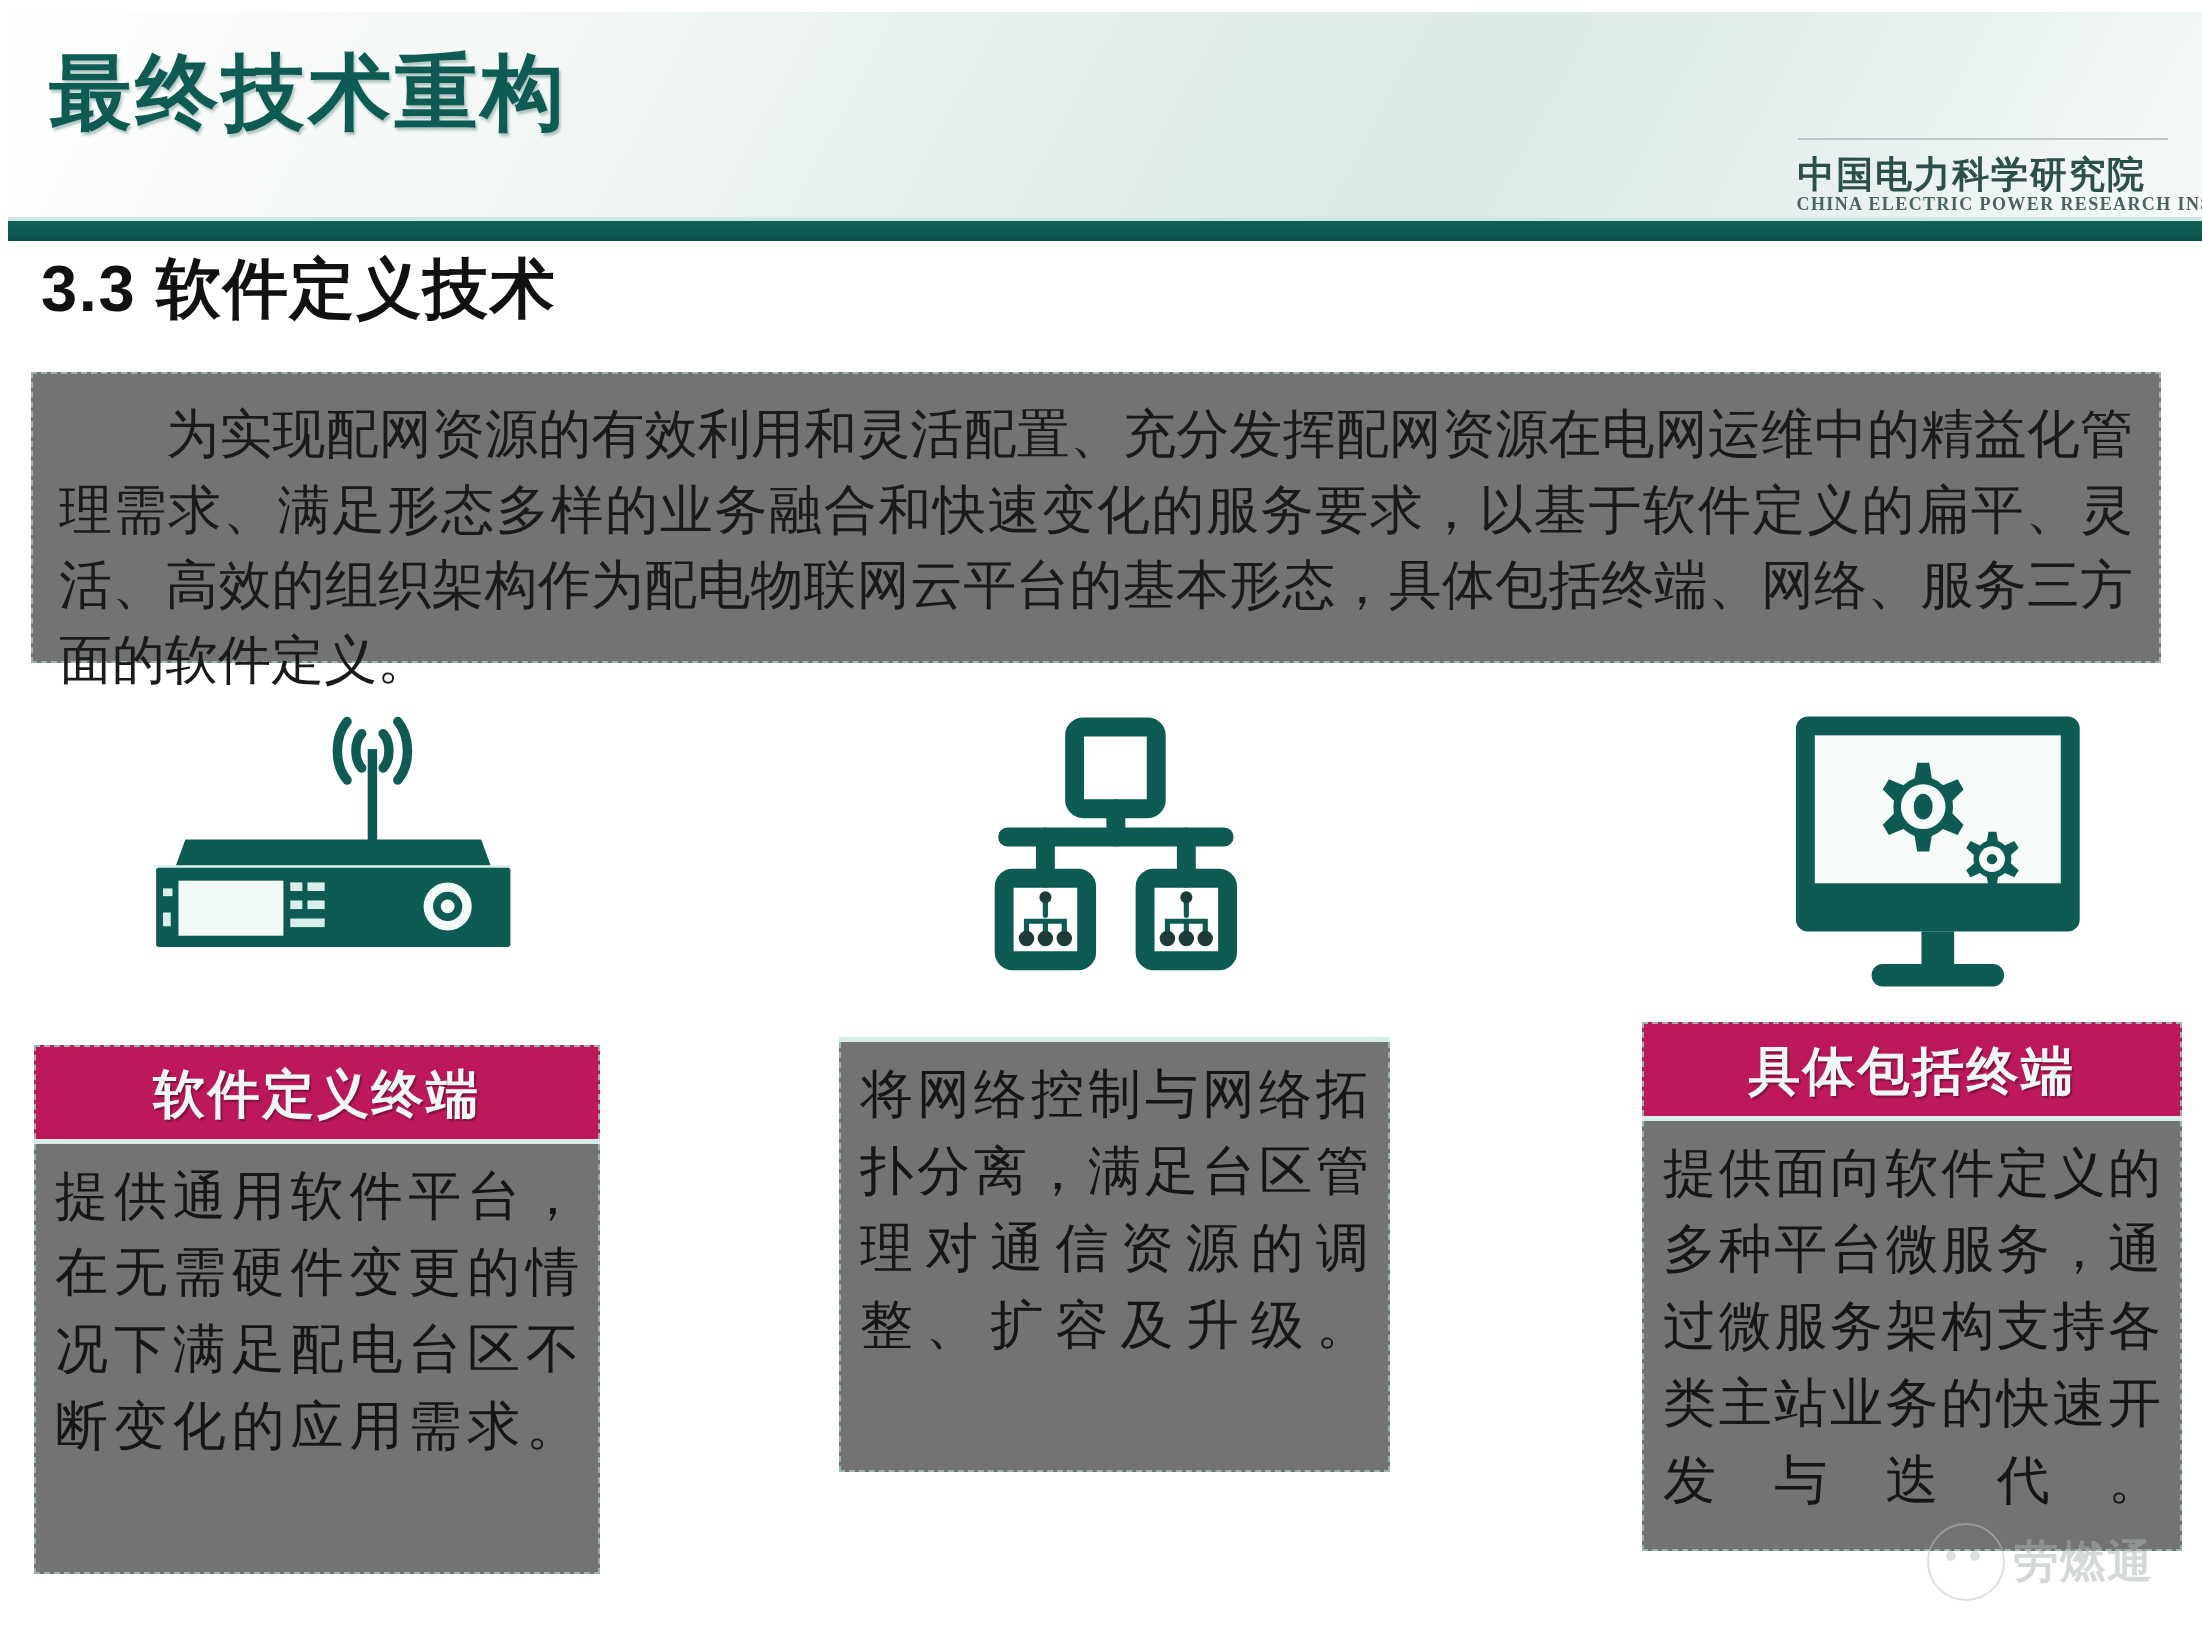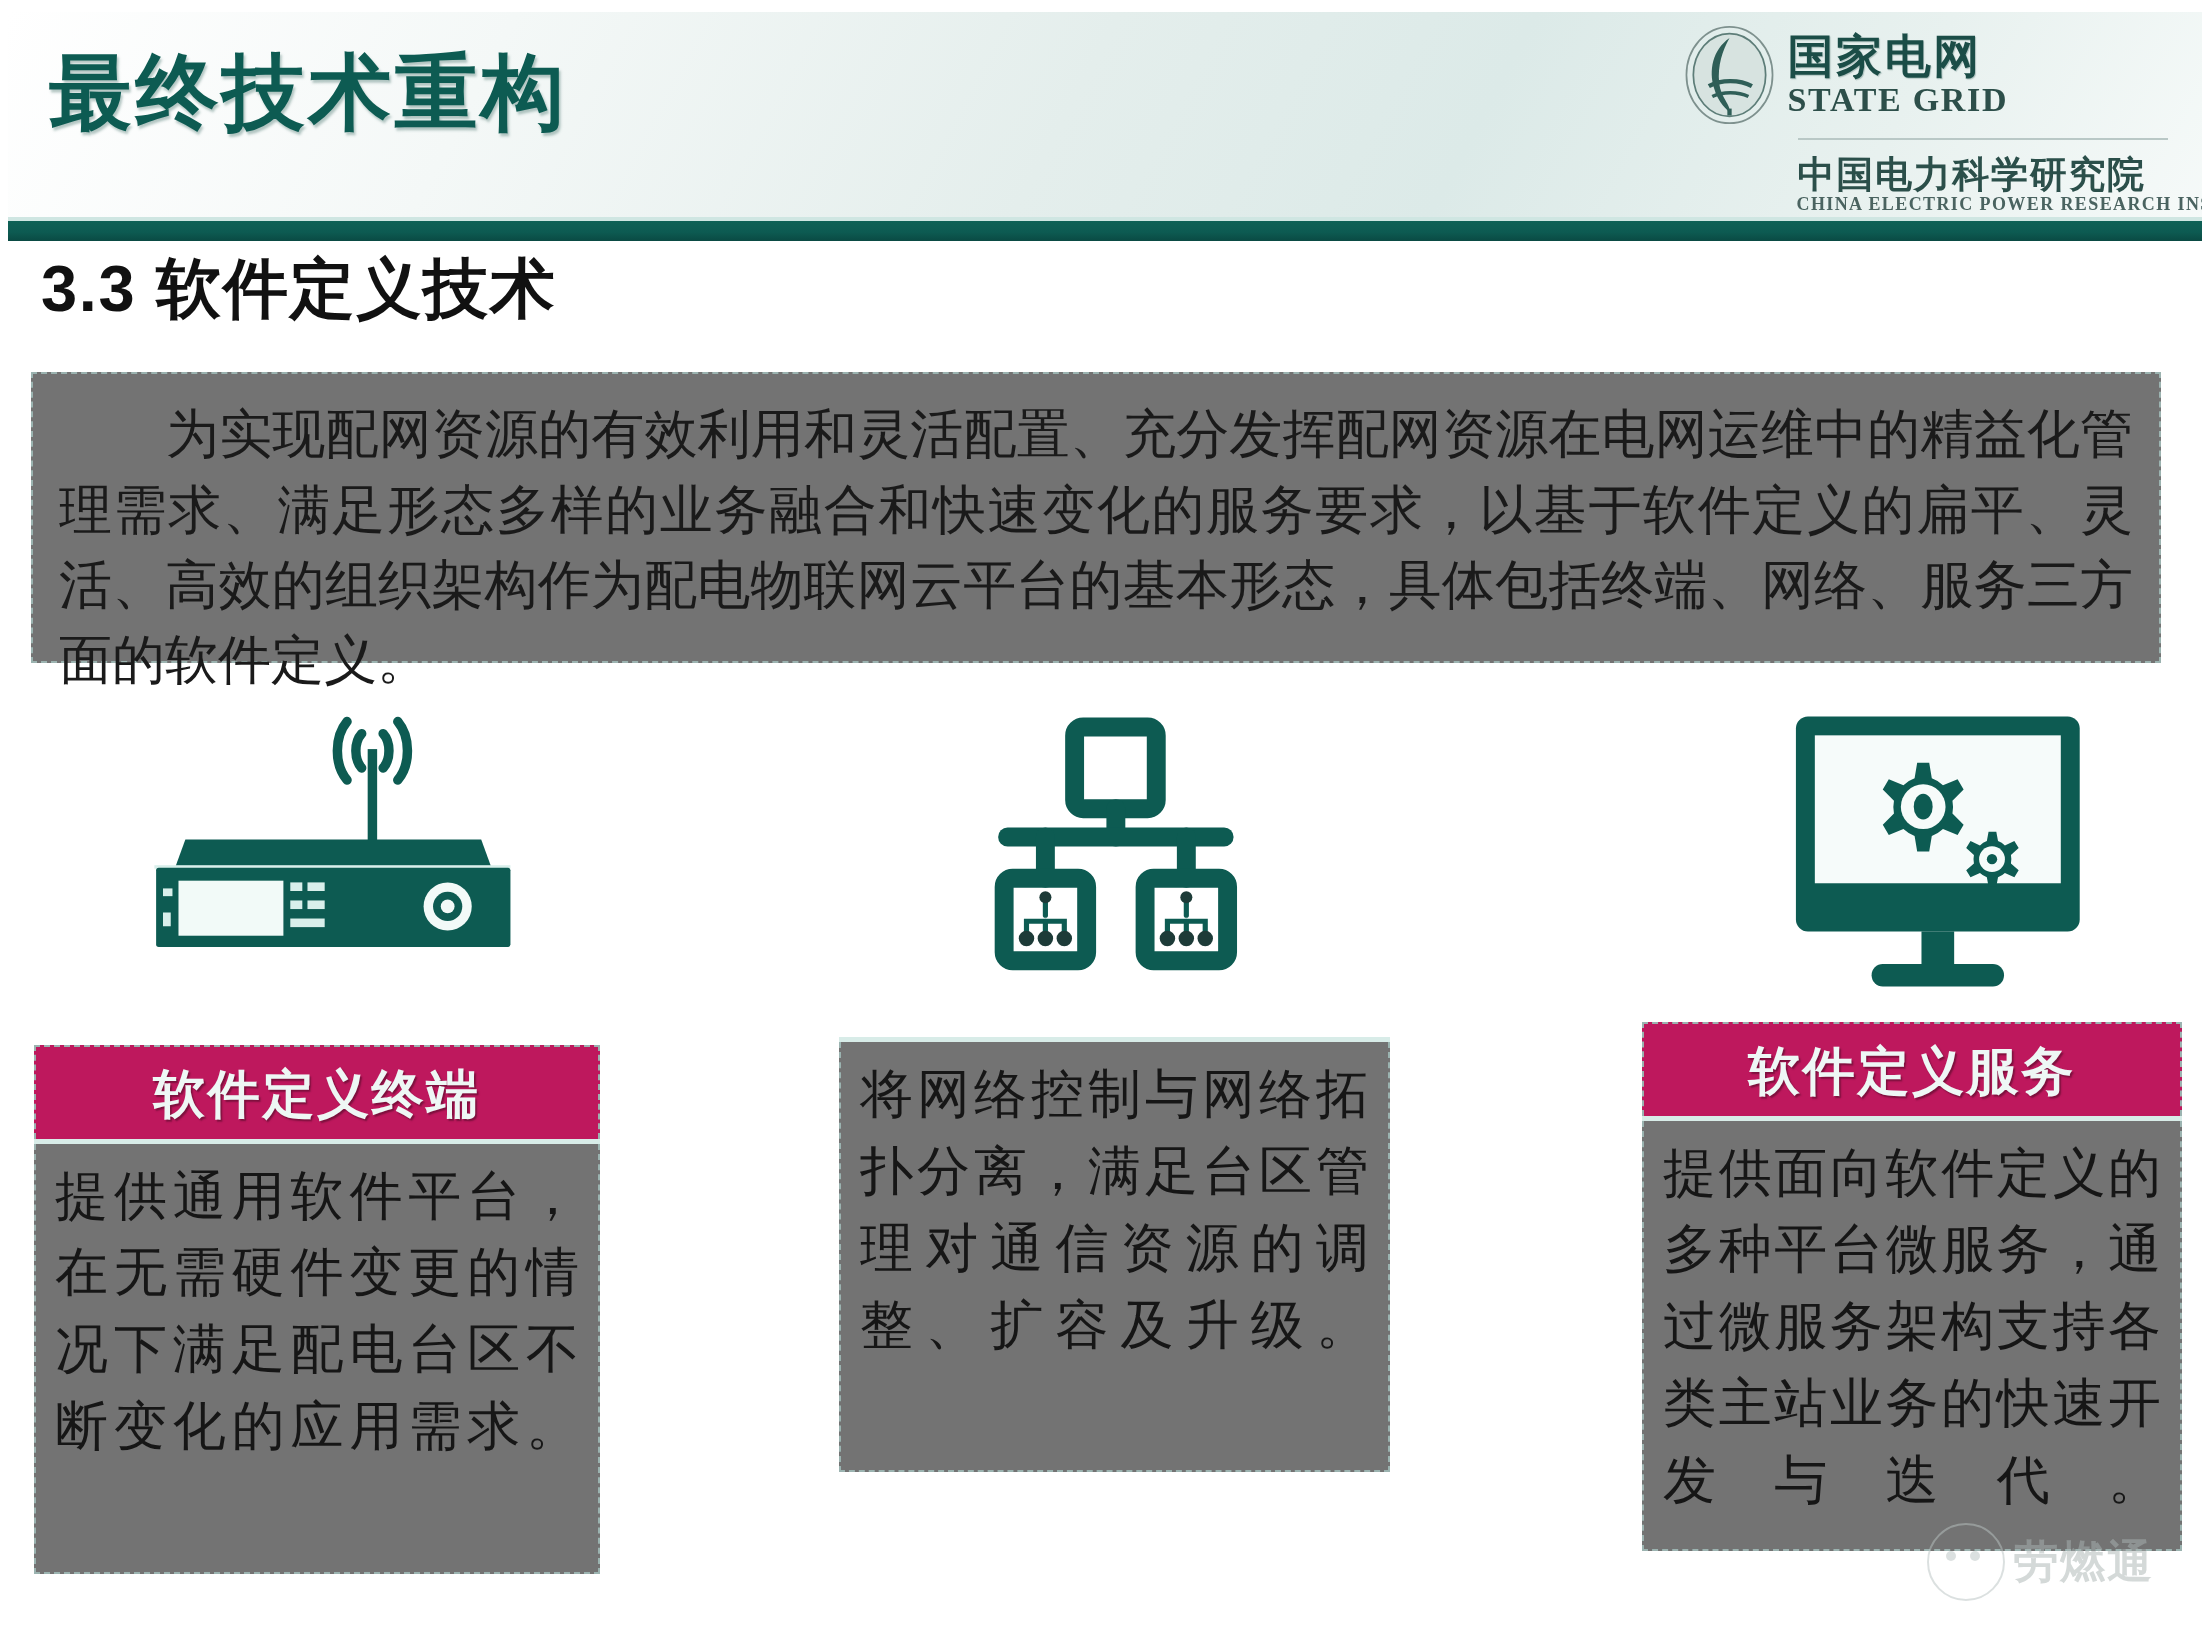--- a/index.html
+++ b/index.html
@@ -238,36 +238,20 @@
     white-space: nowrap;
   }
 </style>
 </head>
 <body>
 
 <div class="header">
   <div class="header-title">最终技术重构</div>
 
   <div class="brand">
-    <div class="brand-top">
-      <div class="brand-emblem">
-        <svg viewBox="0 0 108 118" width="93" height="102" aria-hidden="true">
-          <ellipse cx="54" cy="59" rx="50" ry="56" fill="none" stroke="#7e918e" stroke-width="2"></ellipse>
-          <ellipse cx="54" cy="59" rx="42" ry="48" fill="#d7e3e0" stroke="#5d7d78" stroke-width="2"></ellipse>
-          <path d="M54 16 C34 30 30 54 36 74 C41 92 52 100 54 102 C56 94 44 86 42 68 C40 48 46 30 54 16 Z" fill="#2f5e57"></path>
-          <path d="M30 72 C44 64 66 64 80 72" fill="none" stroke="#2f5e57" stroke-width="5"></path>
-          <path d="M34 84 C46 78 64 78 76 84" fill="none" stroke="#2f5e57" stroke-width="4"></path>
-          <path d="M54 98 L54 106" stroke="#2f5e57" stroke-width="5"></path>
-        </svg>
-      </div>
-      <div>
-        <div class="brand-cn">国家电网</div>
-        <div class="brand-en">STATE GRID</div>
-      </div>
-    </div>
     <div class="brand-divider"></div>
     <div class="brand-inst-cn">中国电力科学研究院</div>
     <div class="brand-inst-en">CHINA ELECTRIC POWER RESEARCH INSTITUTE</div>
   </div>
 
   <div class="header-rule-hi"></div>
   <div class="header-rule"></div>
 </div>
 
 <div class="section-heading">3.3 软件定义技术</div>
@@ -356,21 +340,21 @@
   <div class="card-underline"></div>
   <div class="card-body">提供通用软件平台，在无需硬件变更的情况下满足配电台区不断变化的应用需求。</div>
 </div>
 
 <div class="card" id="card-network">
   <div class="card-underline"></div>
   <div class="card-body">将网络控制与网络拓扑分离，满足台区管理对通信资源的调整、扩容及升级。</div>
 </div>
 
 <div class="card" id="card-service">
-  <div class="card-header">软件定义服务</div>
+  <div class="card-header">具体包括终端</div>
   <div class="card-underline"></div>
   <div class="card-body">提供面向软件定义的多种平台微服务，通过微服务架构支持各类主站业务的快速开发与迭代。</div>
 </div>
 
 <div class="watermark">
   <div class="wm-mark"></div>
   <div class="wm-text">劳燃通</div>
 </div>
 
 

